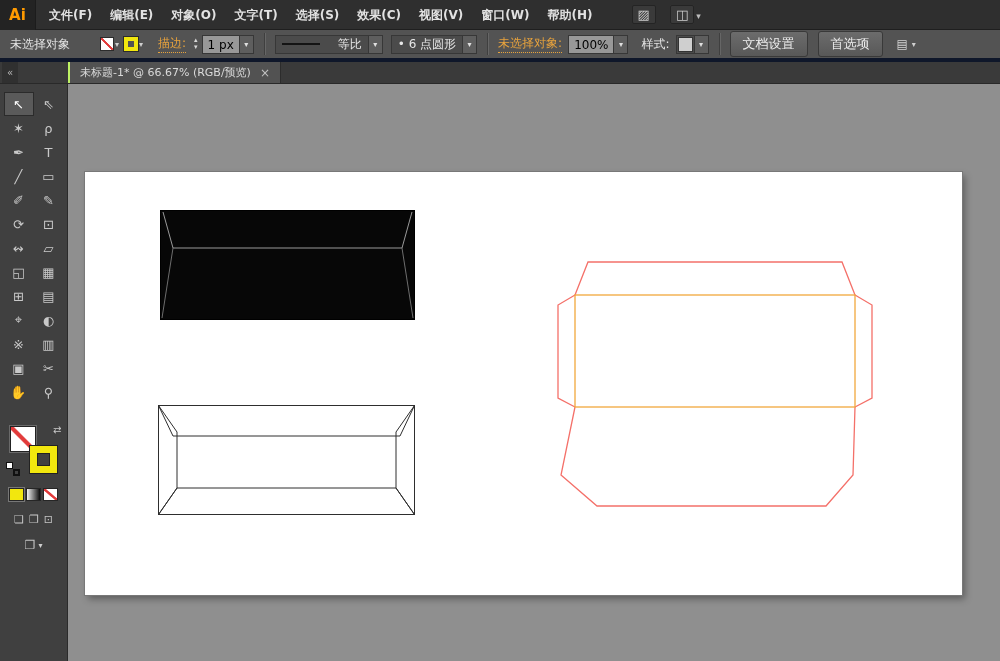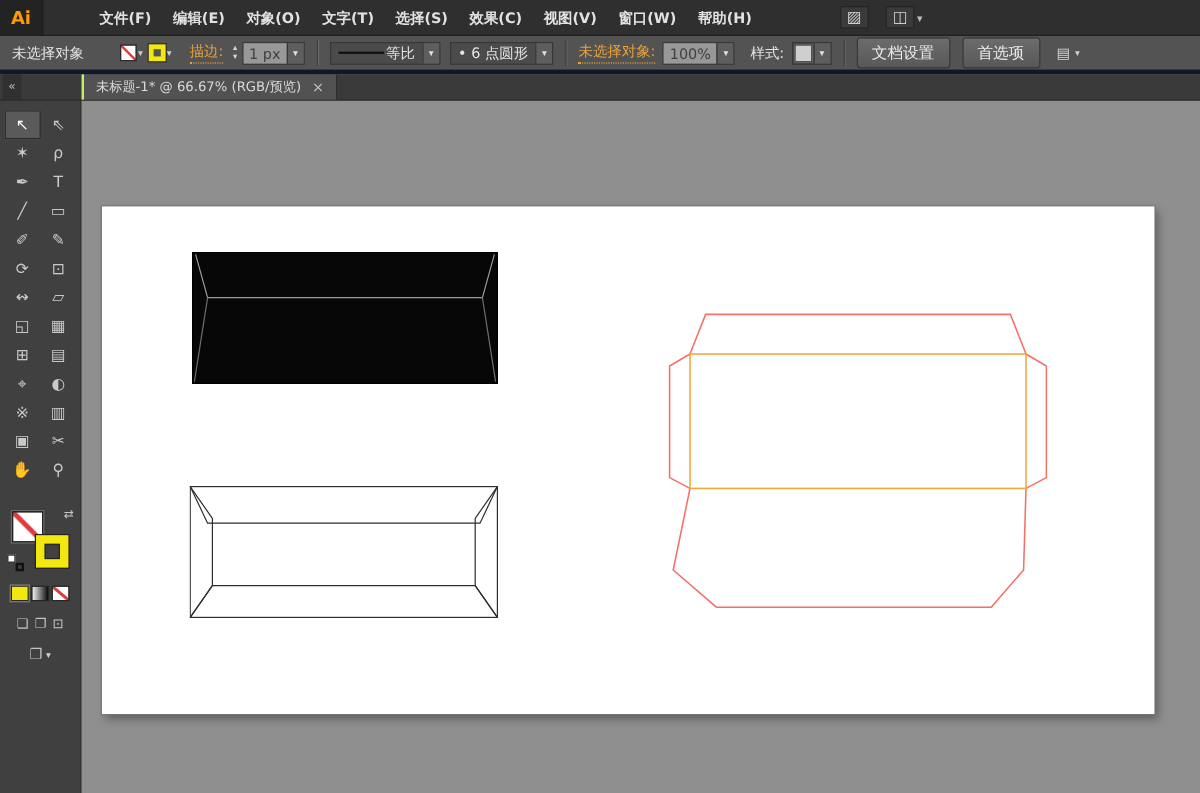--- a/index.html
+++ b/index.html
@@ -3,21 +3,21 @@
 <meta charset="utf-8">
 <style>
   * { margin:0; padding:0; box-sizing:border-box; }
   html,body { width:1000px; height:661px; overflow:hidden;
     font-family:"DejaVu Sans","Liberation Sans",sans-serif; font-size:12px;
     background:#8f8f8f; color:#ddd; }
   .window { width:1000px; height:661px; display:flex; flex-direction:column; }
 
   
   .menubar { height:30px; background:#2f2f2f; display:flex; align-items:center;
-    border-bottom:1px solid #1f1f1f; flex:0 0 30px;gap:34px; }
+    border-bottom:1px solid #1f1f1f; flex:0 0 30px; }
   .ai-logo { width:36px; height:30px; background:#232323; color:var(--ai-orange);
     font-weight:bold; font-size:15px; display:flex; align-items:center; justify-content:center;
     border-right:1px solid #1c1c1c; }
   .menu-items { display:flex; align-items:center; height:100%; margin-left:4px; }
   .menu-item { padding:0 9px; line-height:30px; color:#e2e2e2; cursor:default;font-weight:bold; }
   .mb-icons { display:flex; align-items:center; margin-left:30px; gap:14px; }
   .mb-icon { color:#cfcfcf; font-size:13px; background:#3a3a3a; border:1px solid #242424;
     padding:1px 5px; border-radius:2px; }
   .mb-dd { color:#bdbdbd; font-size:9px; margin-left:2px; }
 
@@ -30,28 +30,28 @@
   .mini-swatch { width:14px; height:14px; display:inline-block; border:1px solid #2c2c2c;
     vertical-align:middle; }
   .none-bg { background:linear-gradient(to top right,#fff 42%,var(--none-red) 46%,var(--none-red) 54%,#fff 58%); }
   .stroke-mini { border:4px solid var(--swatch-yellow); background:#535353;
     box-shadow:0 0 0 1px #2c2c2c; }
   .dd { font-size:8px; color:#cfcfcf; margin:0 5px 0 1px; vertical-align:middle; }
   .swatch-group { display:flex; align-items:center; margin-left:24px; }
   .stepper { display:flex; flex-direction:column; justify-content:center; margin-right:2px; }
   .stepper span { font-size:7px; line-height:7px; color:#d8d8d8; padding:0 2px; }
   .cb-field { display:flex; align-items:stretch; height:19px; border:1px solid #373737; }
-  .cb-field .val { background:#989898; color:#404040; padding:2px 5px; min-width:34px; }
+  .cb-field .val { background:#989898; color:#000000; padding:2px 5px; min-width:34px; }
   .dd-btn { width:14px; background:#5e5e5e; color:#e0e0e0; font-size:8px;
     display:flex; align-items:center; justify-content:center; border-left:1px solid #373737; }
   .vdiv { width:1px; height:22px; background:#3f3f3f; margin:0 10px;
     box-shadow:1px 0 0 #666; }
   .cb-combo { display:flex; align-items:stretch; height:19px; border:1px solid #373737;
     background:#4b4b4b; }
-  .cb-combo .txt { padding:2px 6px; color:#e6e6e6; display:flex; align-items:center; gap:2px; }
+  .cb-combo .txt { padding:2px 6px; color:#e6e6e6; display:flex; align-items:center; gap:18px; }
   .profile-line { display:inline-block; width:38px; height:2px; background:#141414; }
   .empty-swatch { width:15px; height:15px; background:#cfcfcf; margin:1px; border:1px solid #333; }
   .cb-button { background:linear-gradient(#6c6c6c,#585858); border:1px solid #393939;
     color:#ebebeb; border-radius:3px; padding:3px 12px; margin-right:10px; font-size:13px; }
   .panel-menu { color:#d5d5d5; margin-left:4px; display:flex; align-items:center; gap:3px; }
 
   
   .tabbar { height:22px; background:#3a3a3a; display:flex; align-items:stretch;
     border-bottom:1px solid #292929; flex:0 0 22px; }
   .tb-collapse { width:16px; margin-left:2px; background:#303030; color:#b9b9b9;

